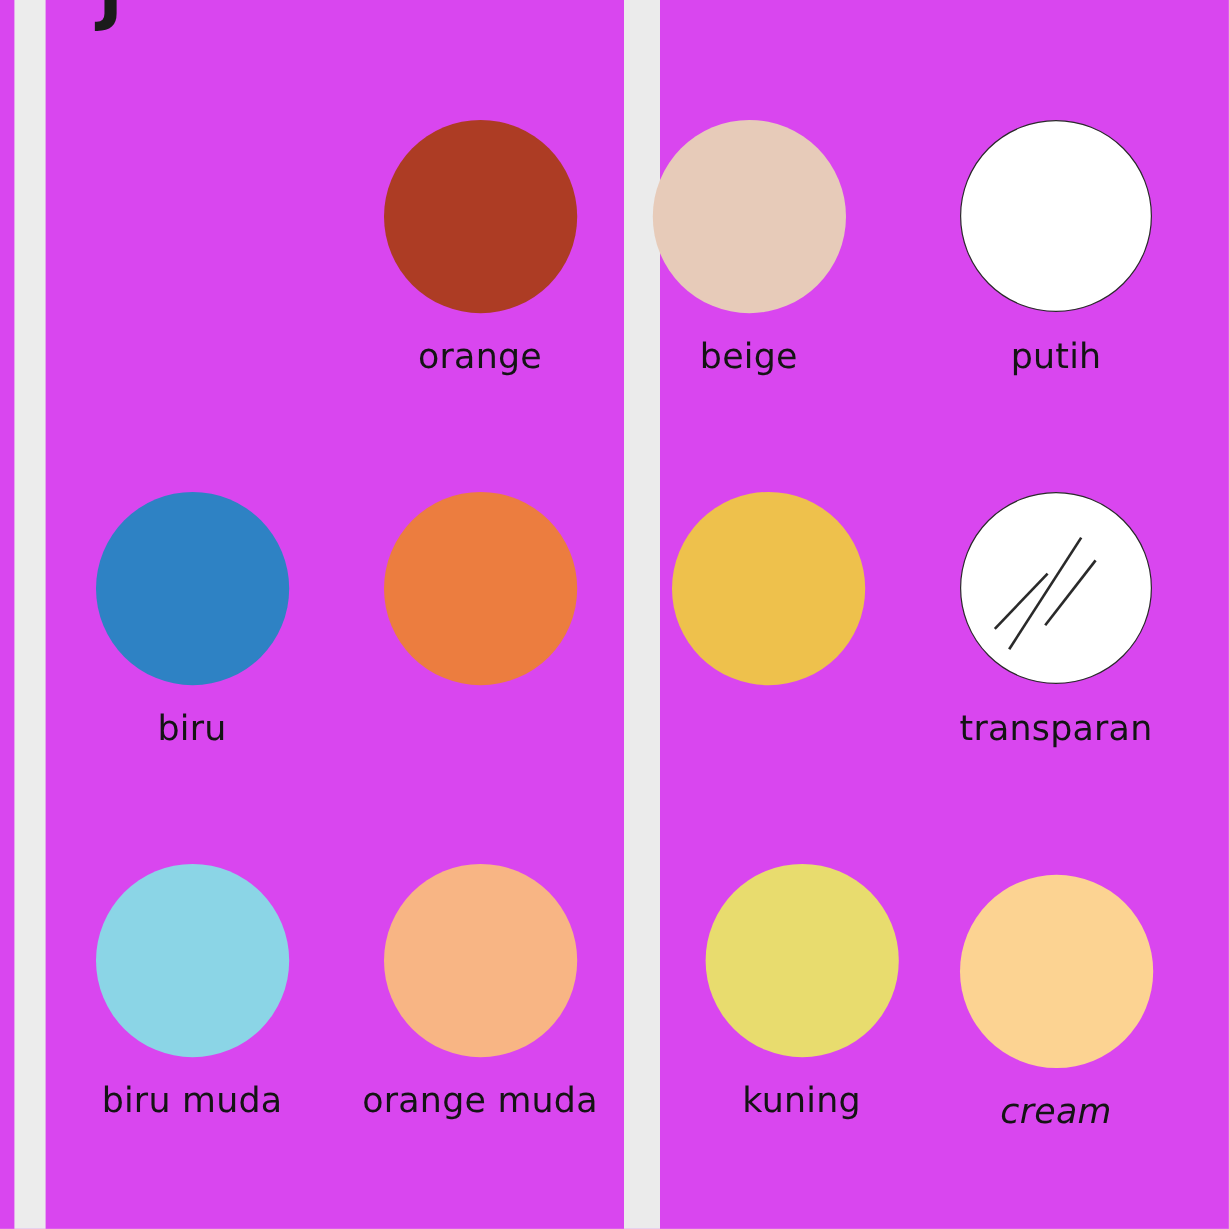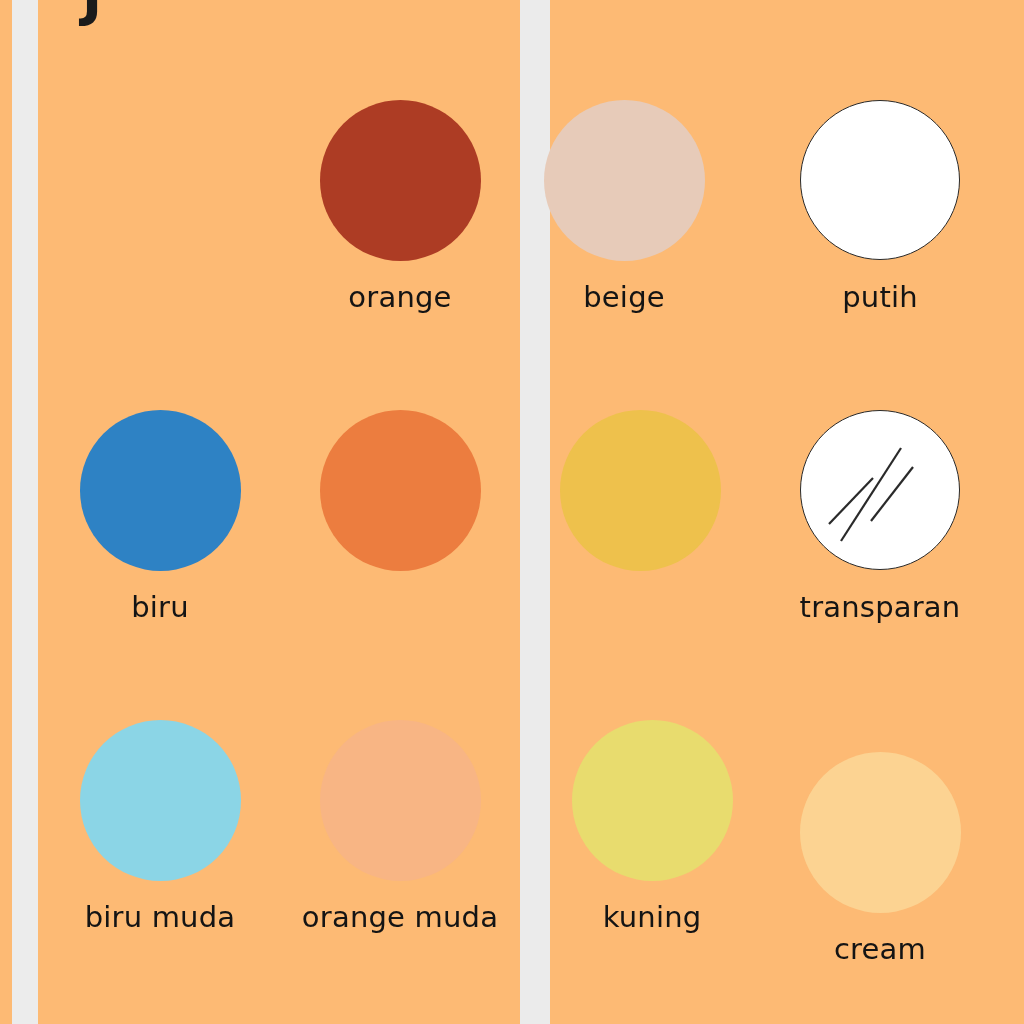--- a/index.html
+++ b/index.html
@@ -11,21 +11,21 @@
     height: 1024px;
     overflow: hidden;
     background: #e9e9e9;
     font-family: "DejaVu Sans", sans-serif;
   }
 
   #palette-board {
     position: relative;
     width: 1024px;
     height: 1024px;
-    background: #fdba74;
+    background: #d946ef;
   }
 
   
   .band {
     position: absolute;
     top: 0;
     bottom: 0;
     left: 12px;
     width: 26px;
     background: #ececec;
@@ -179,27 +179,27 @@
           </div>
         </div>
         <div class="swatch-label" style="color: rgb(20, 20, 20);">transparan</div>
       </div>
       <div class="swatch" style="left: 280px; top: 718px;">
         <div class="disc-wrap">
           <div class="disc" style="background: rgb(248, 181, 132);"></div>
         </div>
         <div class="swatch-label" style="color: rgb(20, 20, 20);">orange muda</div>
       </div>
-      <div class="swatch" style="left: 532px; top: 718px;">
+      <div class="swatch" style="left: 548px; top: 718px;">
         <div class="disc-wrap">
           <div class="disc" style="background: rgb(232, 220, 110);"></div>
         </div>
         <div class="swatch-label" style="color: rgb(20, 20, 20);">kuning</div>
       </div>
-      <div class="swatch" style="left: 760px; top: 750px;">
+      <div class="swatch" style="left: 760px; top: 727px; font-style: italic;">
         <div class="disc-wrap">
           <div class="disc" style="background: rgb(252, 211, 146);"></div>
         </div>
         <div class="swatch-label" style="color: rgb(20, 20, 20);">cream</div>
       </div>
     </div>
 
 </div>
 
 </body></html>

